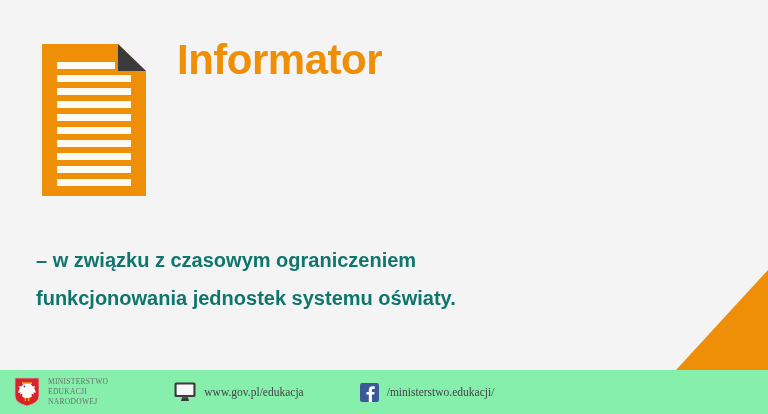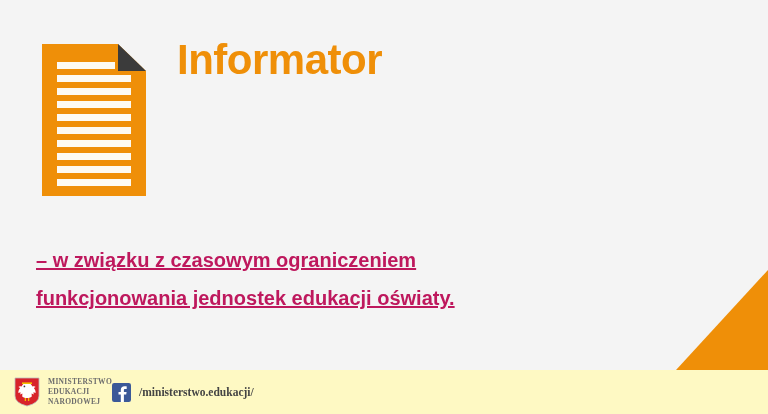--- a/index.html
+++ b/index.html
@@ -76,47 +76,45 @@
   .subtitle {
     position: absolute;
     left: 36px;
     top: 241px;
     width: 640px;
   }
   .subtitle-line {
     font-size: 20px;
     font-weight: 700;
     line-height: 1.9;
-    color: #be185d;
-    white-space: nowrap;
-    text-decoration: underline;
+    color: #0f766e;
+    white-space: nowrap;
   }
 
   
   .footer {
     position: absolute;
     left: 0;
     bottom: 0;
     width: 768px;
     height: 44px;
-    background: #fef9c3;
+    background: #86efac;
     display: flex;
     z-index: 3;
-    font-weight: bold;
   }
 
   .footer-item {
     display: flex;
     align-items: center;
     gap: 8px;
   }
 
   .f-ministry   { margin-left: 14px; }
   .f-web        { margin-left: 66px; }
-  .f-facebook   { }
+  .f-facebook   { margin-left: 56px; }
   .f-twitter    { margin-left: 86px; }
 
   .ministry-name {
     font-family: "Liberation Serif", serif;
     font-size: 7.5px;
     line-height: 1.35;
     letter-spacing: 0.3px;
     color: #6d6d6d;
     white-space: nowrap;
   }
@@ -160,21 +158,21 @@
         </g>
       </svg>
     </div>
 
     <div class="headline">
       <div class="headline-line accent">Informator</div>
     </div>
 
     <div class="subtitle">
       <div class="subtitle-line">– w związku z czasowym ograniczeniem</div>
-      <div class="subtitle-line">funkcjonowania jednostek edukacji oświaty.</div>
+      <div class="subtitle-line">funkcjonowania jednostek systemu oświaty.</div>
     </div>
 
   </div>
 
   <div class="footer">
 
     <div class="footer-item f-ministry">
       <span>
         <svg class="emblem" viewBox="0 0 26 30" xmlns="http://www.w3.org/2000/svg">
           <path d="M1 1 H25 V19 Q25 26 13 29 Q1 26 1 19 Z" fill="#d8232a" stroke="#bdbdbd" stroke-width="0.8"></path>
@@ -188,20 +186,30 @@
           <path d="M11.4 21 L11.4 24 M14.6 21 L14.6 24" stroke="#f2c200" stroke-width="1.3"></path>
         </svg>
       </span>
       <span class="ministry-name">
         <span>MINISTERSTWO</span><br>
         <span>EDUKACJI</span><br>
         <span>NARODOWEJ</span>
       </span>
     </div>
 
+    <div class="footer-item f-web">
+      <span>
+        <svg class="ico-mon" viewBox="0 0 22 20" xmlns="http://www.w3.org/2000/svg">
+          <rect x="0.5" y="0.5" width="21" height="14.5" rx="1.6" fill="#3b3b3b"></rect>
+          <rect x="2.6" y="2.6" width="16.8" height="10.3" rx="0.6" fill="#f7f7f7"></rect>
+          <path d="M8 15.2 H14 L15 19 H7 Z" fill="#3b3b3b"></path>
+        </svg>
+      </span>
+      <span class="footer-label">www.gov.pl/edukacja</span>
+    </div>
 
     <div class="footer-item f-facebook">
       <span>
         <svg class="ico-fb" viewBox="0 0 19 19" xmlns="http://www.w3.org/2000/svg">
           <rect x="0" y="0" width="19" height="19" rx="2.2" fill="#3b5998"></rect>
           <path d="M11.9 19 V11.6 H14.2 L14.6 8.9 H11.9 V7.2 C11.9 6.4 12.1 5.9 13.2 5.9
                    H14.7 V3.5 C14.4 3.45 13.5 3.35 12.5 3.35 C10.3 3.35 8.8 4.7 8.8 7 V8.9
                    H6.5 V11.6 H8.8 V19 Z" fill="#ffffff"></path>
         </svg>
       </span>

